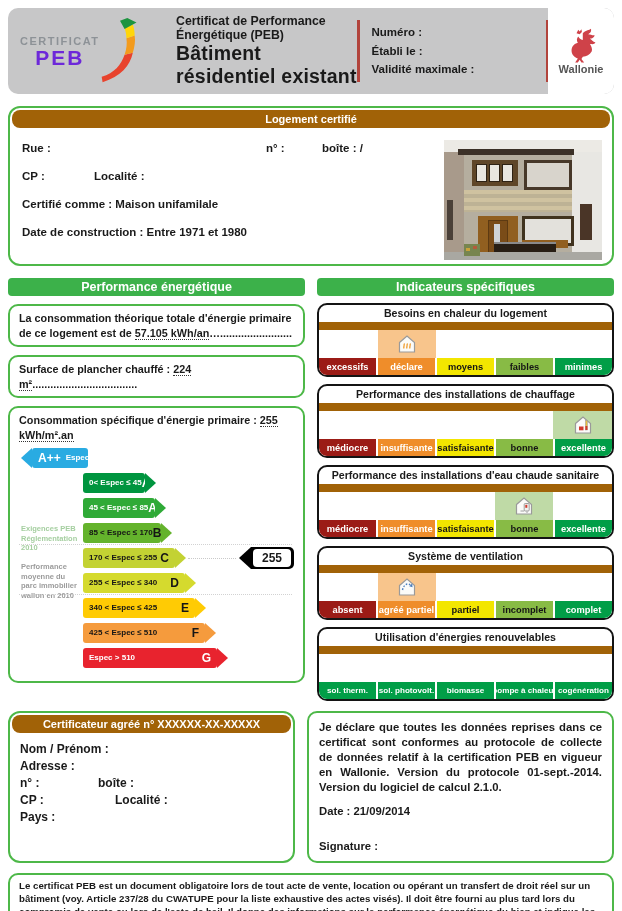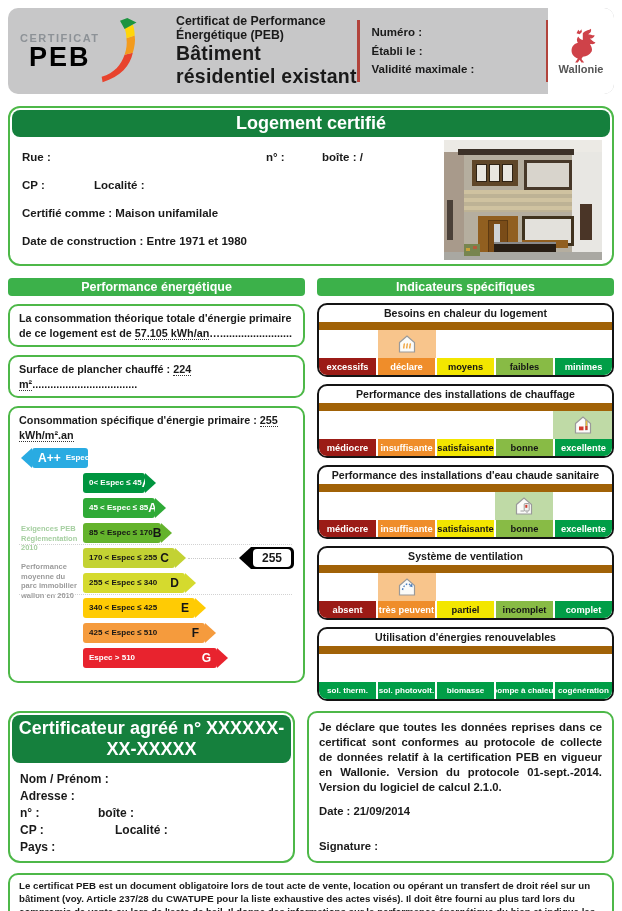--- a/index.html
+++ b/index.html
@@ -5,34 +5,34 @@
   html,body{margin:0;padding:0;}
   body{width:622px;height:911px;box-sizing:border-box;padding:8px;background:#fff;
        font-family:"Liberation Sans",sans-serif;color:#1a1a1a;}
 
   
   .hdr{height:86px;background:#c7c7c8;border-radius:10px;display:flex;align-items:center;
        padding-left:12px;box-sizing:border-box;overflow:hidden;}
   .logo{display:flex;align-items:center;width:156px;flex:none;}
   .logo-txt{text-align:center;}
   .logo-cert{font-size:11px;font-weight:700;color:#8d9297;letter-spacing:1.5px;}
-  .logo-peb{font-size:27px;font-weight:800;color:#000000;letter-spacing:2px;line-height:1;}
+  .logo-peb{font-size:21px;font-weight:800;color:#6d28d9;letter-spacing:2px;line-height:1;}
   .swoosh{margin-left:-2px;flex:none;}
   .titles{flex:1;min-width:0;}
   .t1{font-size:12.3px;font-weight:600;}
   .t2{font-size:19.5px;font-weight:800;letter-spacing:.2px;}
   .vline{width:2.5px;height:62px;background:#b2443c;flex:none;}
   .hfields{width:168px;flex:none;padding:0 6px 0 12px;font-size:11.5px;font-weight:700;line-height:1.65;}
   .wal{width:66px;flex:none;align-self:stretch;background:#fff;border-radius:0 9px 9px 0;
        display:flex;flex-direction:column;align-items:center;justify-content:center;}
   .wal-txt{font-size:11px;color:#555;font-weight:600;}
 
   
   .sec{border:2.5px solid #4db848;border-radius:12px;box-sizing:border-box;background:#fff;}
-  .sec-head{background:#15803d;color:#fff;font-weight:700;font-size:18px;text-align:center;
+  .sec-head{background:#a16207;color:#fff;font-weight:700;font-size:11px;text-align:center;
             border-radius:8px;margin:2px;padding:3px 1px;}
   .banner{background:#3cb14a;color:#fff;font-weight:700;font-size:12.5px;text-align:center;
           border-radius:4px;padding:2px 0;}
 
   
   .logement{margin-top:12px;height:160px;position:relative;}
   .lg-body{padding:12px 12px 0 12px;font-size:11.5px;font-weight:700;}
   .lg-row{height:28px;position:relative;}
   .abs{position:absolute;top:0;}
   .bval{font-weight:800;}
@@ -370,21 +370,21 @@
             <path d="M7.5 15 C9 8.5 13.5 7.5 16.5 11" fill="none" stroke="#4d7fbe" stroke-width="1.4" stroke-dasharray="1.6 1.6"></path>
             <path d="M17.2 8.4 L17.5 12.2 L14.2 11.2 Z" fill="#4d7fbe"></path>
           </svg>
         </div>
         <div class="tcell"></div>
         <div class="tcell"></div>
         <div class="tcell"></div>
       </div>
       <div class="scale">
         <div class="scell k0">absent</div>
-        <div class="scell k1">très peuvent</div>
+        <div class="scell k1">agréé partiel</div>
         <div class="scell k2">partiel</div>
         <div class="scell k3">incomplet</div>
         <div class="scell k4">complet</div>
       </div>
     </div>
 
     <div class="ind">
       <div class="ind-title">Utilisation d'énergies renouvelables</div>
       <div class="tints">
         <div class="tcell"></div>

